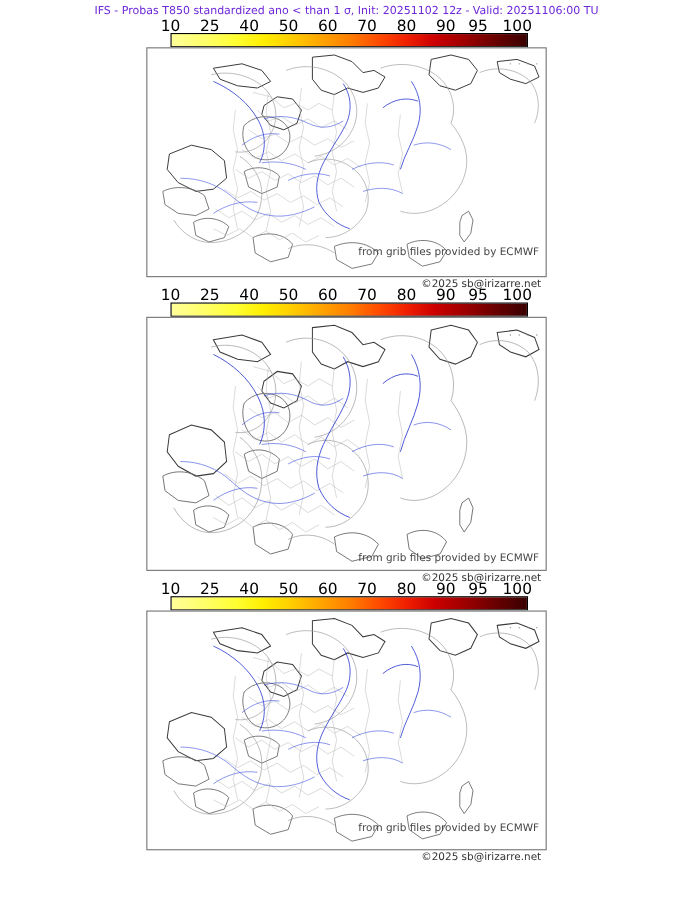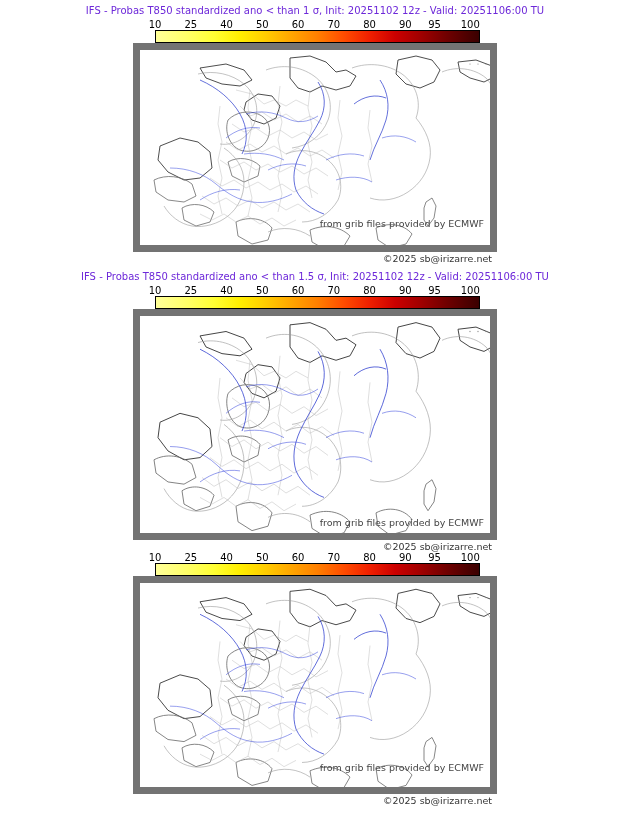--- a/index.html
+++ b/index.html
@@ -58,30 +58,30 @@
   .cbar-ticklabels {
     position: absolute;
     left: 155px;
     top: -2px;
     width: 325px;
     height: 12px;
   }
   .cbar-ticklabels span {
     position: absolute;
     transform: translateX(-50%);
-    font-size: 10px;
+    font-size: 14px;
     line-height: 11px;
     color: #000;
   }
   .map-box {
     position: relative;
     margin: 0 auto;
     width: 364px;
     height: 209px;
-    border: 7px solid #737373;
+    border: 1px solid #737373;
     box-sizing: border-box;
     background: #ffffff;
     overflow: hidden;
   }
   .map-box svg {
     position: absolute;
     left: 0;
     top: 0;
   }
   .credit-ecmwf {
@@ -201,21 +201,20 @@
         <circle cx="346" cy="14" r="0.6" fill="#888"></circle>
         <circle cx="354" cy="14" r="0.6" fill="#888"></circle>
       </g>
     </svg>
     <div class="credit-ecmwf">from grib files provided by ECMWF</div>
   </div>
   <div class="credit-owner">©2025 sb@irizarre.net</div>
 </div>
 
 <div class="panel">
-  <div class="panel-title">IFS - Probas T850  standardized ano &lt; than 1.5 σ, Init: 20251102 12z - Valid: 20251106:00 TU</div>
   <div class="cbar-wrap">
     <div class="cbar-ticklabels">
       <span style="left:0%">10</span>
       <span style="left:11%">25</span>
       <span style="left:22%">40</span>
       <span style="left:33%">50</span>
       <span style="left:44%">60</span>
       <span style="left:55%">70</span>
       <span style="left:66%">80</span>
       <span style="left:77%">90</span>

